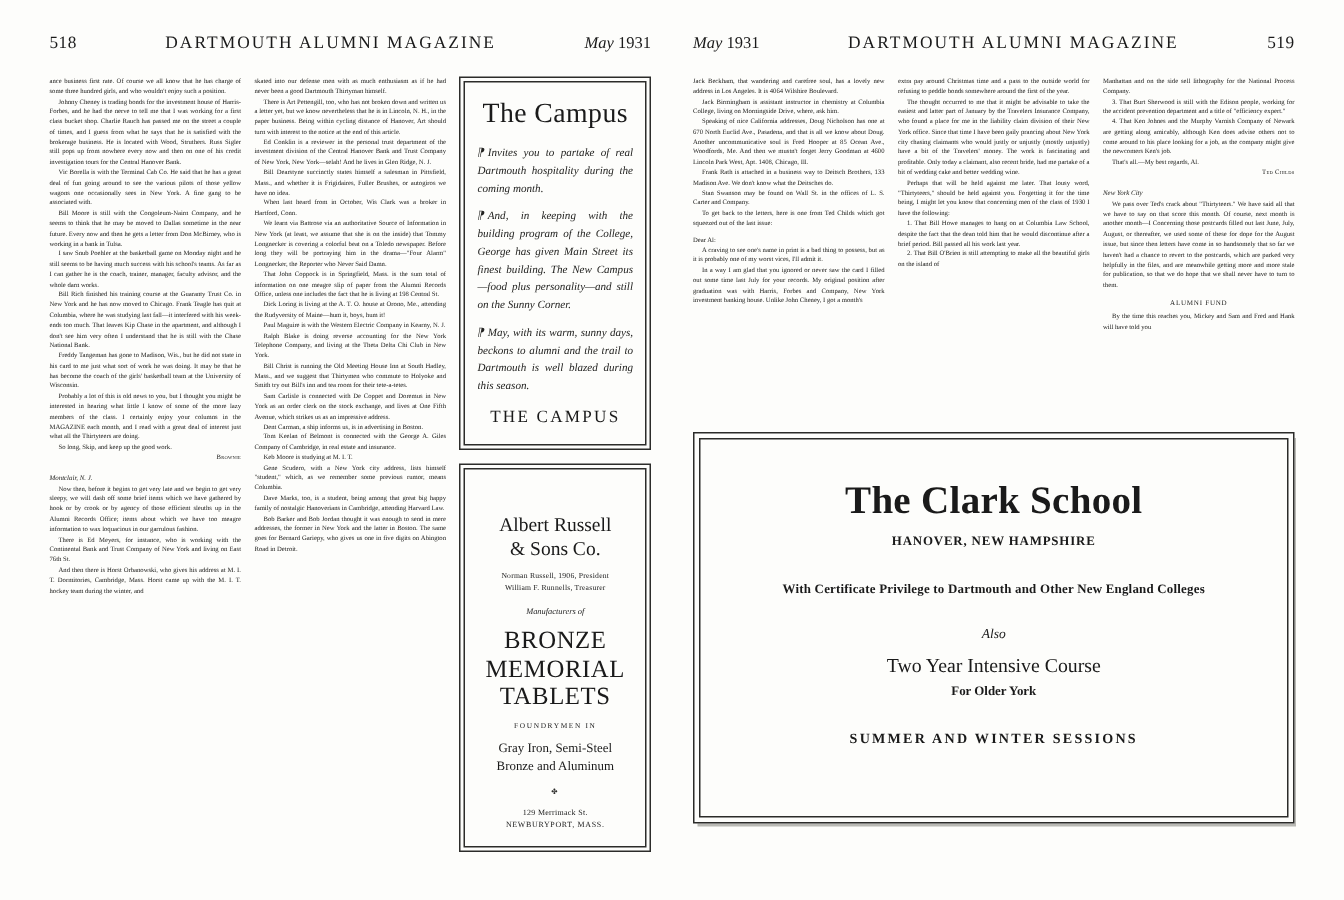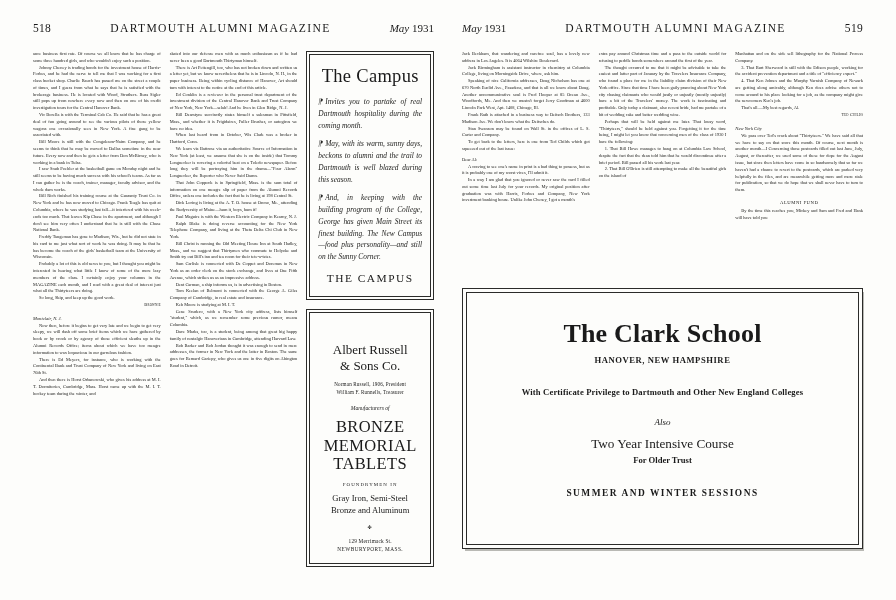--- a/index.html
+++ b/index.html
@@ -321,22 +321,22 @@
         <p>Dave Marks, too, is a student, being among that great big happy family of nostalgic Hanoverians in Cambridge, attending Harvard Law.</p>
         <p>Bob Barker and Bob Jordan thought it was enough to send in mere addresses, the former in New York and the latter in Boston. The same goes for Bernard Gariepy, who gives us one in five digits on Abington Road in Detroit.</p>
       </div>
 
       <div class="adcol">
 
         <div class="ad-box">
           <div class="ad-inner">
             <div class="campus-title">The Campus</div>
             <p class="campus-p"><span class="pilcrow">⁋</span><span>Invites you to partake of real Dartmouth hospitality during the coming month.</span></p>
+            <p class="campus-p"><span class="pilcrow">⁋</span><span>And, in keeping with the building program of the College, George has given Main Street its finest building. The New Campus—food plus personality—and still on the Sunny Corner.</span></p>
             <p class="campus-p"><span class="pilcrow">⁋</span><span>May, with its warm, sunny days, beckons to alumni and the trail to Dartmouth is well blazed during this season.</span></p>
-            <p class="campus-p"><span class="pilcrow">⁋</span><span>And, in keeping with the building program of the College, George has given Main Street its finest building. The New Campus—food plus personality—and still on the Sunny Corner.</span></p>
             <div class="campus-foot">THE CAMPUS</div>
           </div>
         </div>
 
         <div style="height:9px"></div>
 
         <div class="ad-box">
           <div class="ad-inner" style="padding:24px 6px 7px 6px">
             <div class="russell-title">
               <span>Albert Russell</span><br>
@@ -414,20 +414,20 @@
     </div>
 
     <div class="clark-wrap">
       <div class="clark-box">
         <div class="clark-inner">
           <div class="clark-title">The Clark School</div>
           <div class="clark-loc">HANOVER, NEW HAMPSHIRE</div>
           <div class="clark-sub">With Certificate Privilege to Dartmouth and Other New England Colleges</div>
           <div class="clark-also">Also</div>
           <div class="clark-course2">Two Year Intensive Course</div>
-          <div class="clark-sub2">For Older Trust</div>
+          <div class="clark-sub2">For Older York</div>
           <div class="clark-sessions">SUMMER AND WINTER SESSIONS</div>
         </div>
       </div>
     </div>
 
   </div>
 </div>
 
 </body></html>

